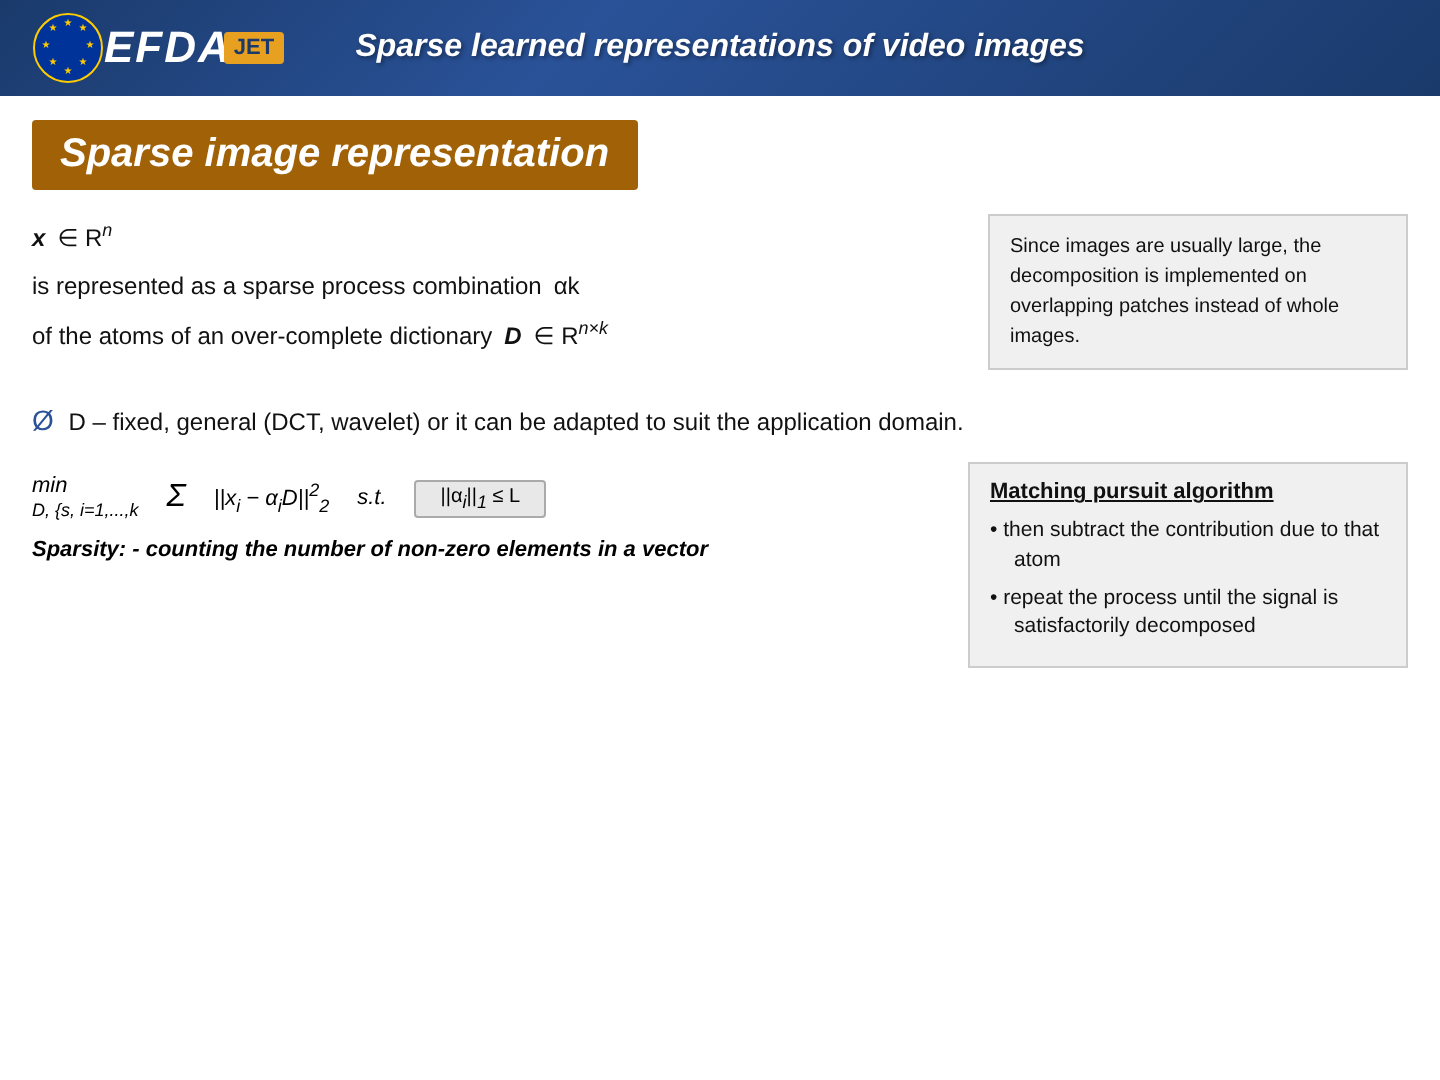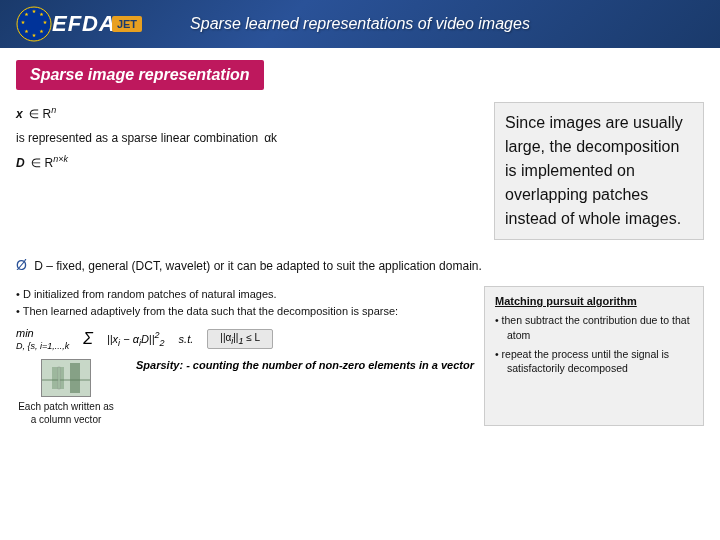--- a/index.html
+++ b/index.html
@@ -53,35 +53,35 @@
       margin-left: -4px;
     }
 
     #header-title {
       position: absolute;
       left: 50%;
       transform: translateX(-50%);
       color: #ffffff;
       font-size: 16px;
       font-style: italic;
-      font-weight: normal;
+      font-weight: bold;
       white-space: nowrap;
       text-shadow: 1px 1px 2px rgba(0,0,0,0.4);
     }
 
     
     #main {
       padding: 12px 16px;
     }
 
     
     #section-title-box {
-      background: #be185d;
+      background: #a16207;
       color: #ffffff;
-      font-size: 16px;
+      font-size: 20px;
       font-weight: bold;
       font-style: italic;
       padding: 6px 14px;
       display: inline-block;
       margin-bottom: 12px;
       border-radius: 2px;
     }
 
     
     #top-area {
@@ -122,21 +122,21 @@
       font-size: 9px;
       vertical-align: sub;
       font-style: italic;
     }
 
     #side-note {
       width: 210px;
       background: #f0f0f0;
       border: 1px solid #cccccc;
       padding: 8px 10px;
-      font-size: 16px;
+      font-size: 10px;
       line-height: 1.5;
       color: #111;
     }
 
     
     .bullet-section {
       margin-bottom: 10px;
       font-size: 12px;
       line-height: 1.6;
       color: #111;
@@ -302,24 +302,25 @@
   
   <div id="top-area">
     <div id="formula-area">
       <div class="formula-line">
         <span class="math-bold">x</span>
         <span>
           <span>∈ R</span><span class="superscript">n</span>
         </span>
       </div>
       <div class="formula-line">
-        <span>is represented as a sparse linear combination</span>
+        <span>is represented as a sparse process combination</span>
         <span class="math-italic">αk</span>
       </div>
       <div class="formula-line">
+        <span>of the atoms of an over-complete dictionary</span>
         <span class="math-bold">D</span>
         <span>
           <span>∈ R</span><span class="superscript">n×k</span>
         </span>
       </div>
     </div>
     <div id="side-note">Since images are usually large, the decomposition is implemented on overlapping patches instead of whole images.</div>
   </div>
 
   
@@ -329,50 +330,34 @@
       <span>D – fixed, general (DCT, wavelet) or it can be adapted to suit the application domain.</span>
     </p>
   </div>
 
   
 
   
   <div id="bottom-area">
     <div id="bottom-left">
 
-      <ul class="sub-bullets">
-        <li>D initialized from random patches of natural images.</li>
-        <li>Then learned adaptively from the data such that the decomposition is sparse:</li>
-      </ul>
 
       <div id="min-formula">
         <span>
           <span>min</span>
           <br>
           <span style="font-size:9px; font-style:italic;">D, {s, i=1,...,k</span>
         </span>
         <span style="font-size:16px;">Σ</span>
         <span>||x<span class="subscript">i</span> − α<span class="subscript">i</span>D||<span class="superscript">2</span><span class="subscript">2</span></span>
         <span>s.t.</span>
         <div class="min-box">||α<span class="subscript">i</span>||<span class="subscript">1</span> ≤ L</div>
       </div>
 
       <div id="patch-captions">
-        <div class="patch-item">
-          <div class="patch-icon">
-            <svg width="50" height="38">
-              <rect width="50" height="38" fill="#c8d8c8"></rect>
-              <rect x="10" y="8" width="12" height="22" fill="#8aaa8a" opacity="0.7"></rect>
-              <rect x="28" y="4" width="10" height="30" fill="#6a8a6a" opacity="0.7"></rect>
-              <rect x="0" y="20" width="50" height="2" fill="#5a7a5a" opacity="0.4"></rect>
-              <rect x="16" y="8" width="2" height="22" fill="#aaccaa" opacity="0.8" stroke="#888" stroke-width="0.5"></rect>
-            </svg>
-          </div>
-          <div class="patch-label">Each patch written as a column vector</div>
-        </div>
         <div class="patch-item">
           <div style="font-size:11px; font-style:italic; margin-bottom:17px;">
             <span style="font-weight:bold;">Sparsity: - counting the number of non-zero elements in a vector</span>
           </div>
         </div>
       </div>
     </div>
 
     <div id="bottom-right">
       <div id="matching-title">Matching pursuit algorithm</div>

